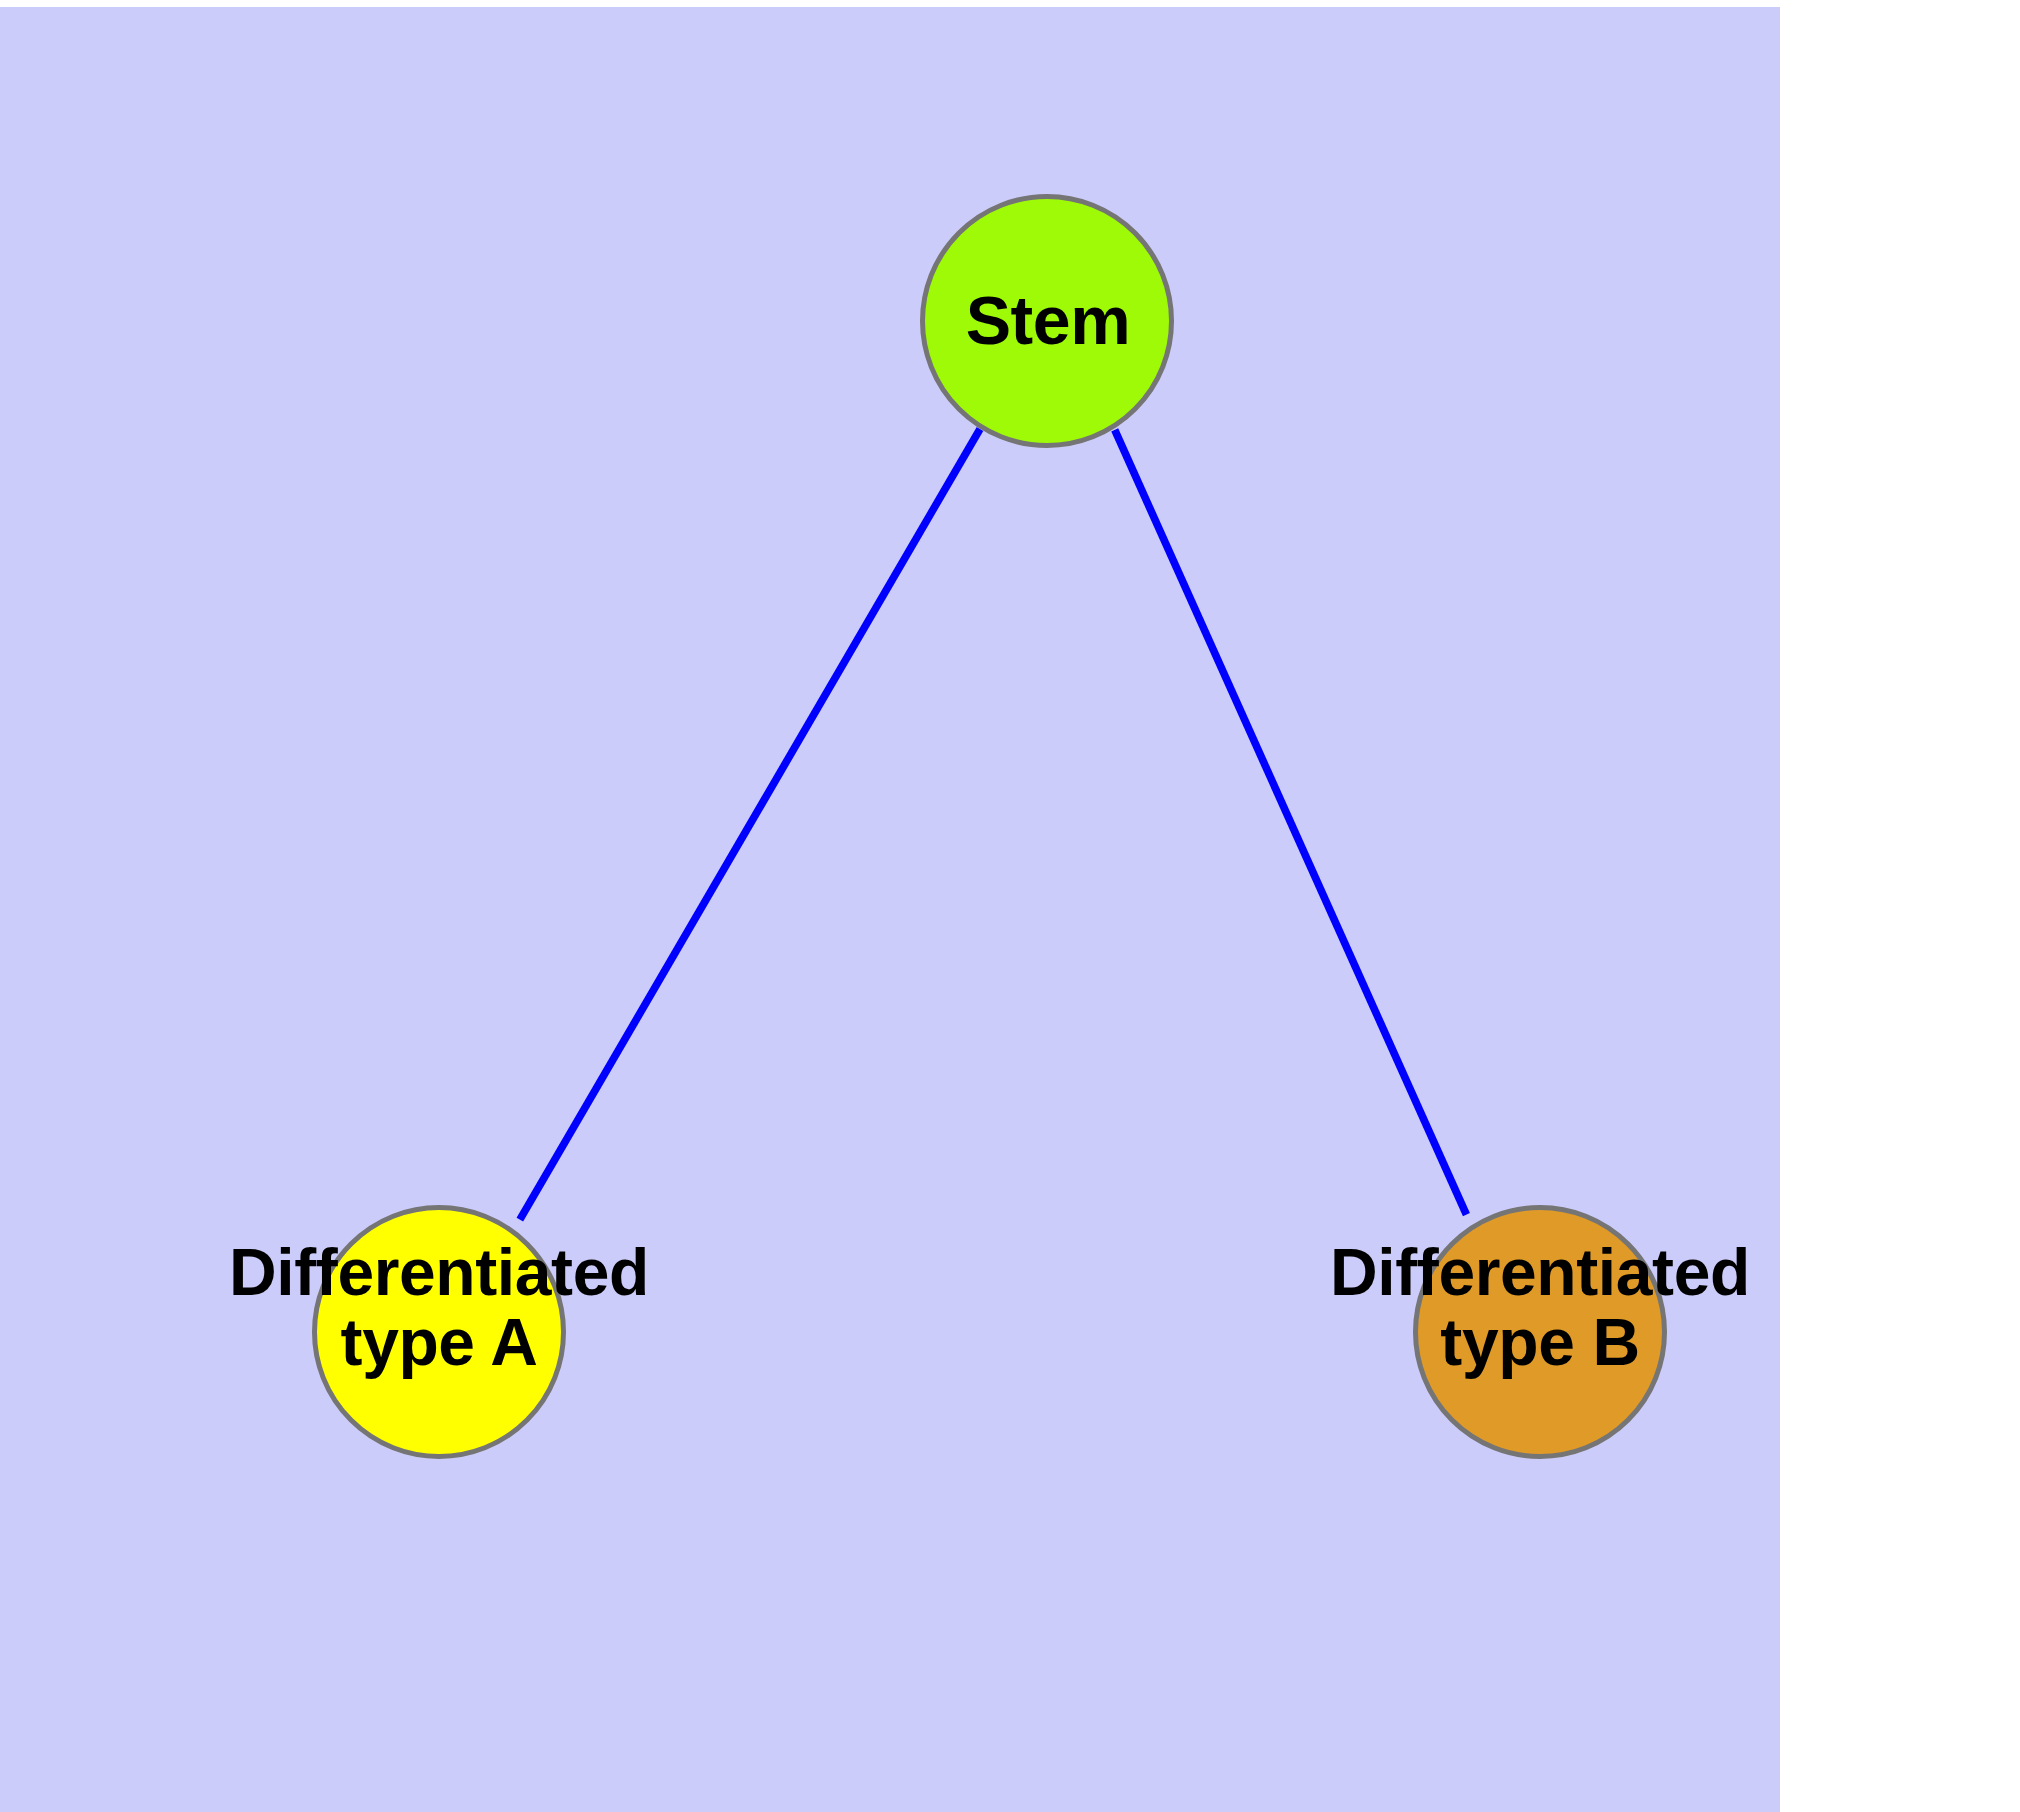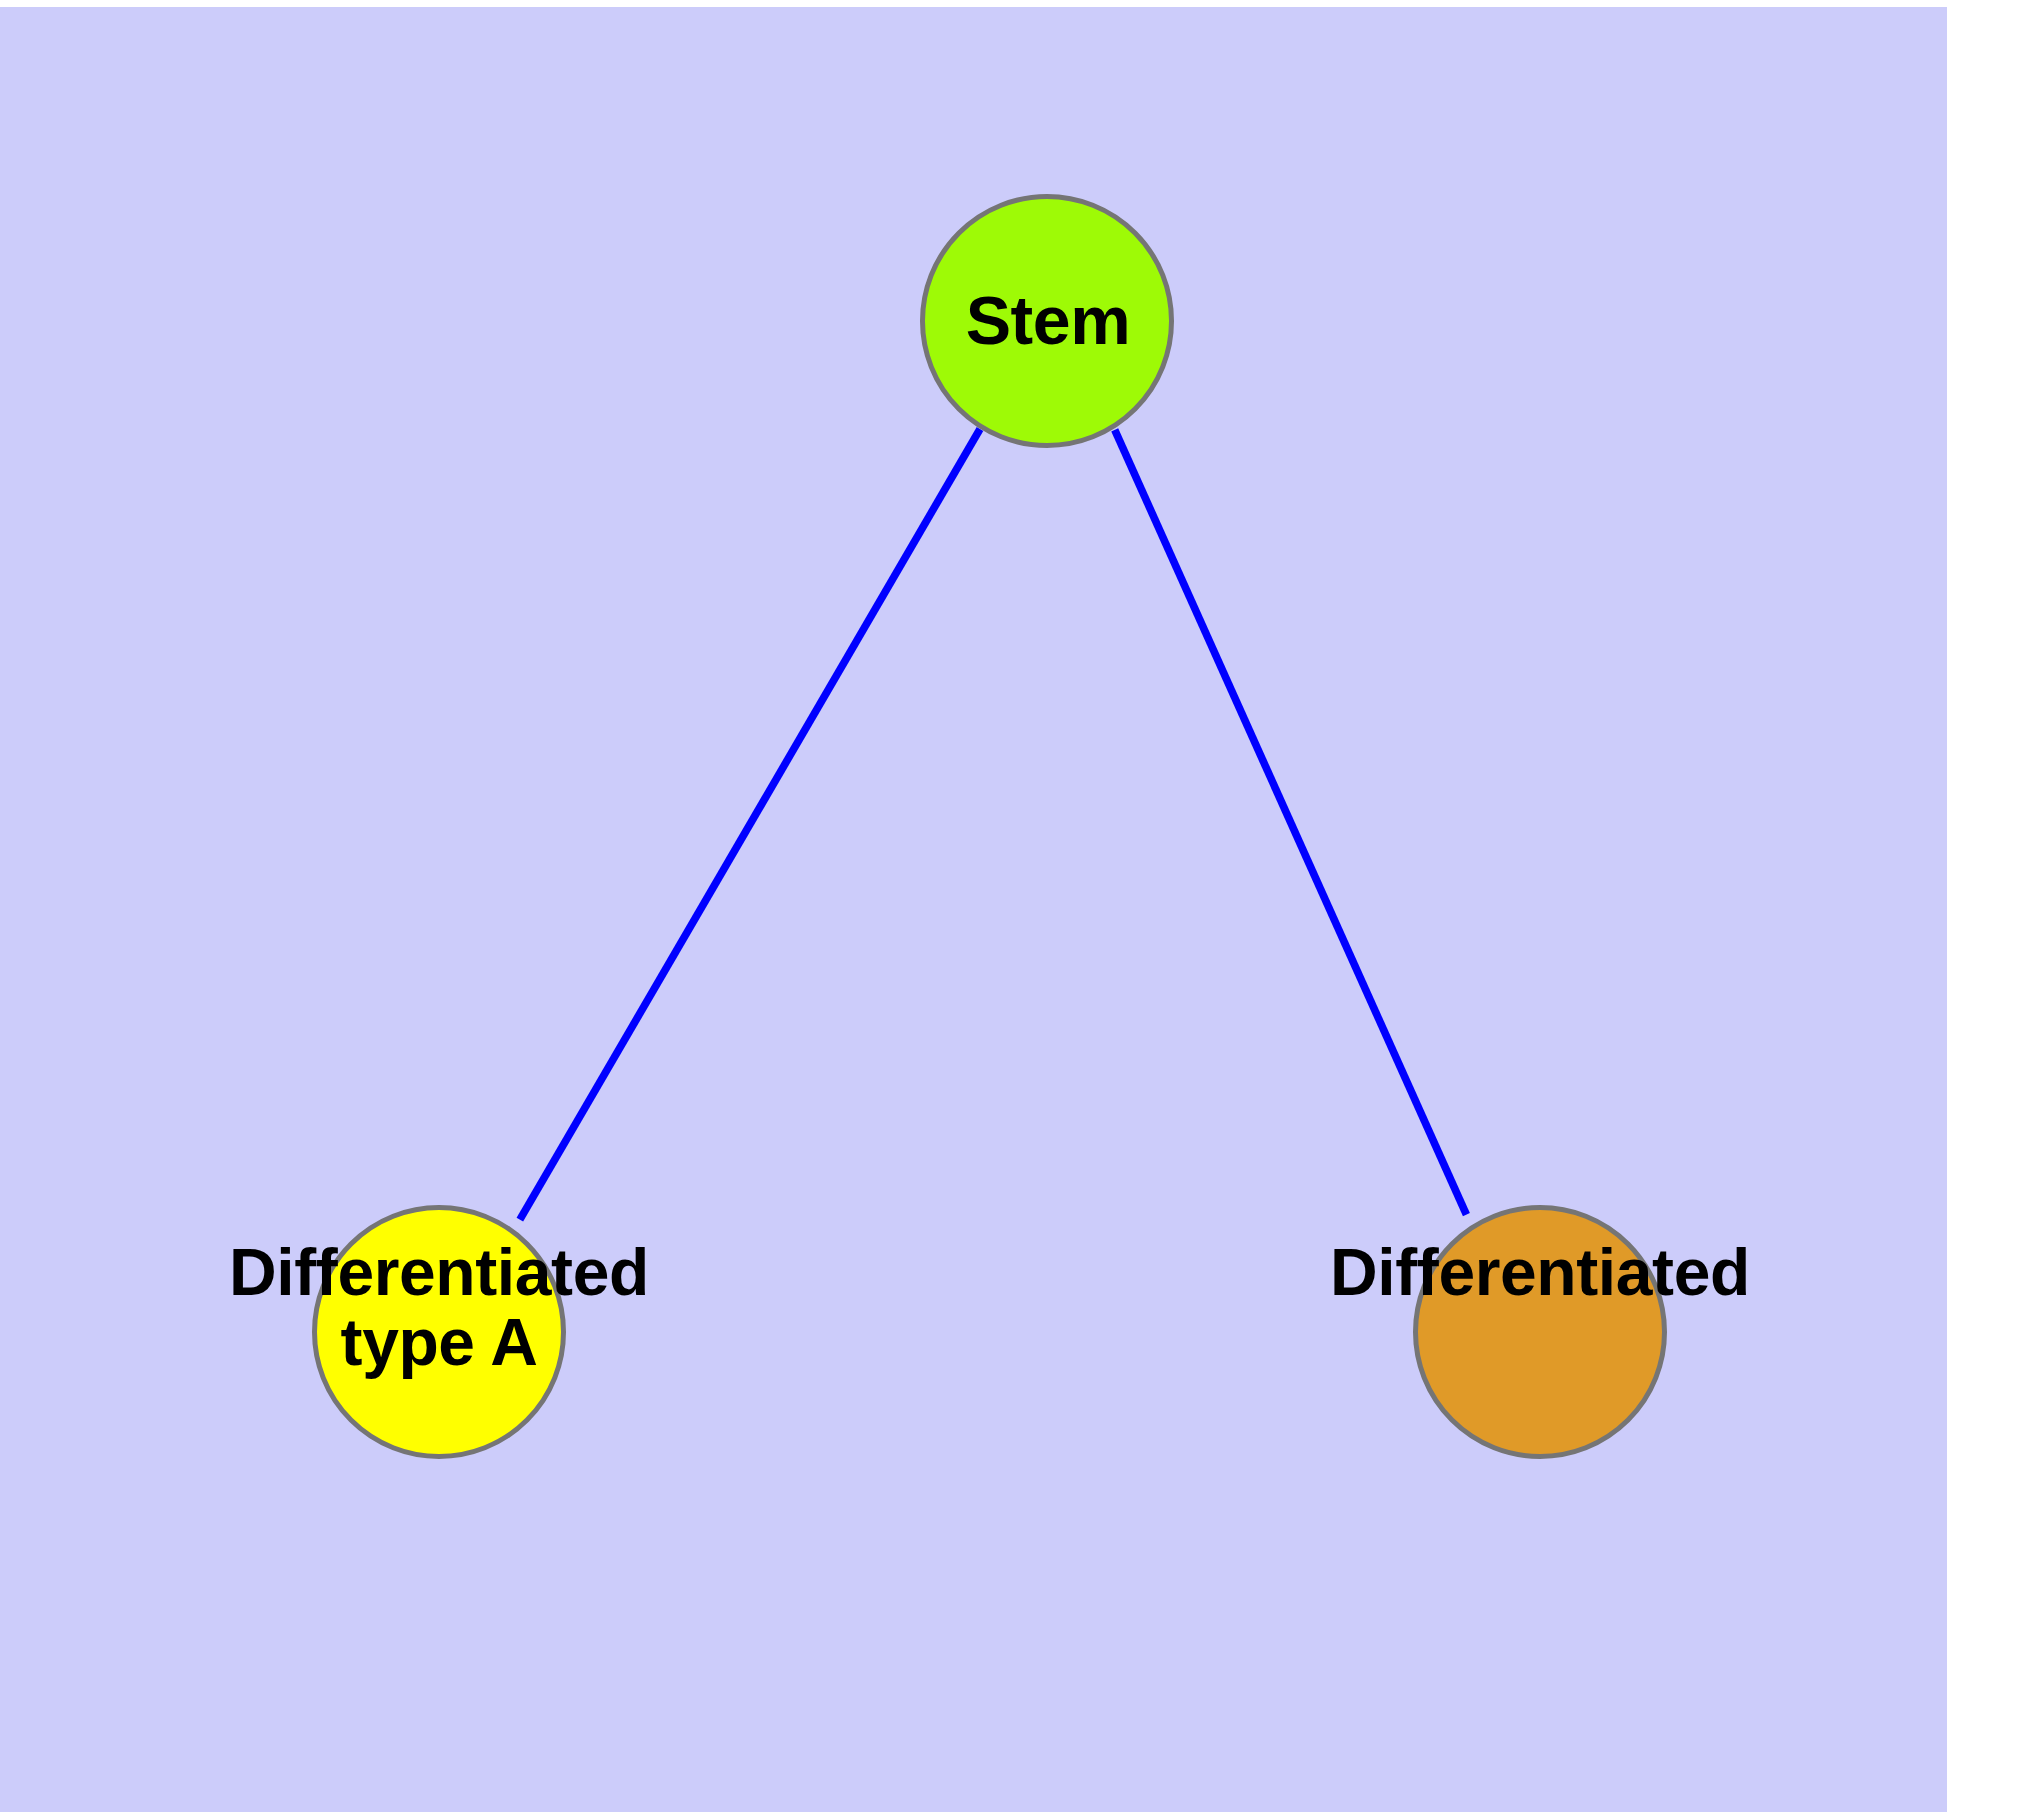--- a/index.html
+++ b/index.html
@@ -15,21 +15,21 @@
     position: relative;
     width: 2021px;
     height: 1812px;
     background: #ffffff;
     overflow: hidden;
   }
   #plot-area {
     position: absolute;
     left: 0;
     top: 6.8px;
-    width: 1947px;
+    width: 1780px;
     height: 1805px;
     background: #ccccfa;
     overflow: hidden;
   }
   #edge-layer {
     position: absolute;
     left: 0;
     top: 0;
     width: 2021px;
     height: 1805px;
@@ -66,17 +66,17 @@
     <div class="node" style="left:920px; top:187px; width:254px; height:254px; background:#9efa06;"></div>
 
     <div class="node" style="left:312px; top:1198px; width:254px; height:254px; background:#ffff00;"></div>
 
     <div class="node" style="left:1413px; top:1198px; width:254px; height:254px; background:#e09a28;"></div>
 
     <div class="node-label" style="left:709px; top:277px; width:678px; font-size:68px;">Stem</div>
 
     <div class="node-label" style="left:100px; top:1231px; width:678px; font-size:66px;"><span>Differentiated</span><br><span>type A</span></div>
 
-    <div class="node-label" style="left:1201px; top:1231px; width:678px; font-size:66px;"><span>Differentiated</span><br></div>
+    <div class="node-label" style="left:1201px; top:1231px; width:678px; font-size:66px;"><span>Differentiated</span><br><span>type B</span></div>
 
   </div>
 </div>
 
 
 </body></html>

